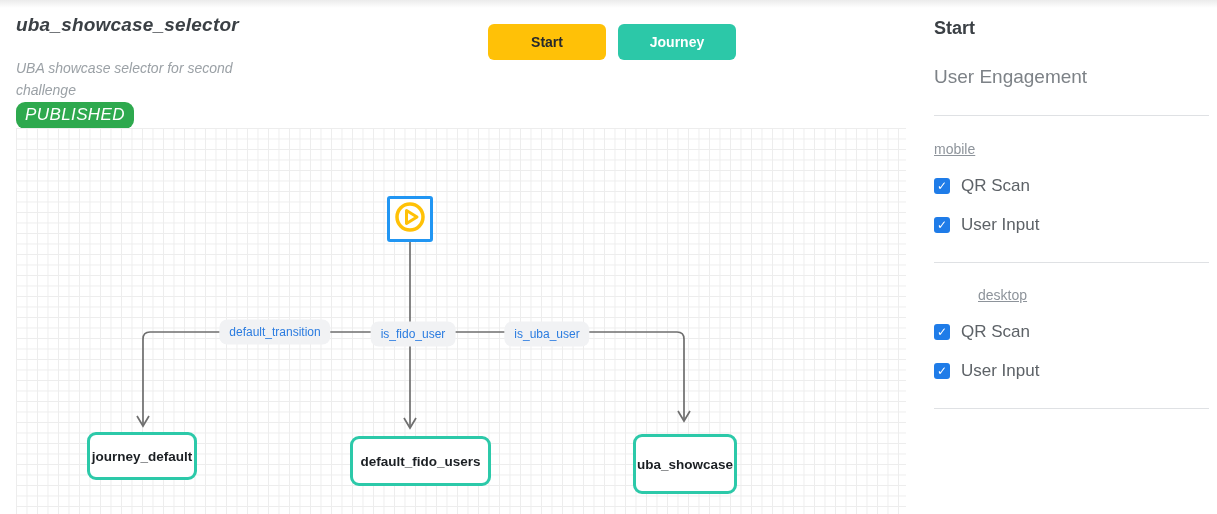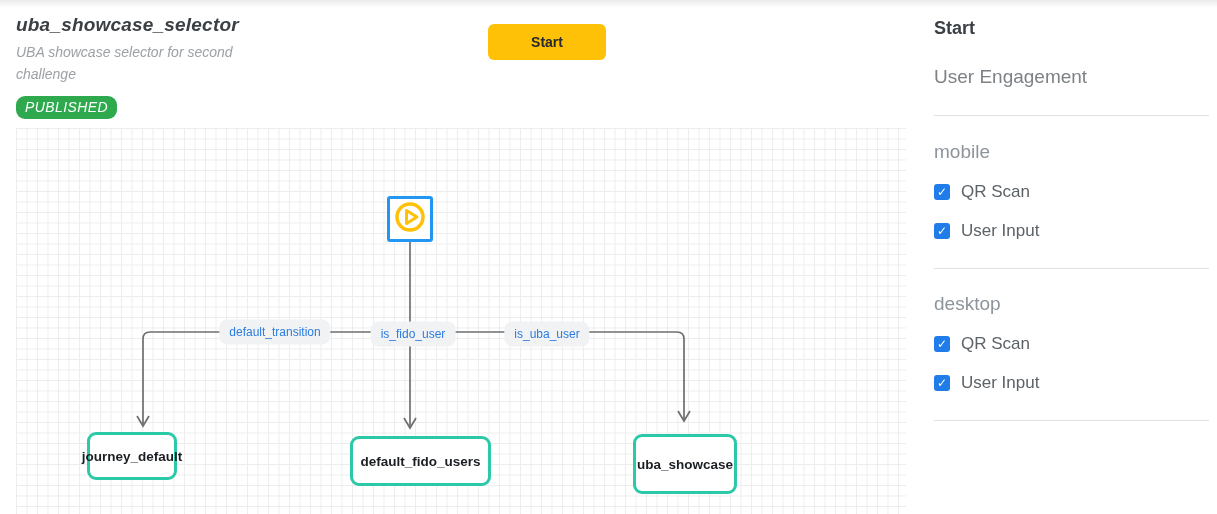--- a/index.html
+++ b/index.html
@@ -4,76 +4,77 @@
 <style>
   * { margin: 0; padding: 0; box-sizing: border-box; }
   html, body { width: 1217px; height: 514px; background: #fff; font-family: "Liberation Sans", "DejaVu Sans", sans-serif; overflow: hidden; }
   .page { position: relative; width: 1217px; height: 514px; background: #fff; }
   .page::before { content:""; position:absolute; left:0; top:0; right:0; height:8px;
     background: linear-gradient(rgba(0,0,0,0.08), rgba(0,0,0,0)); pointer-events:none; z-index: 50; }
 
   
   .header-left { position: absolute; left: 16px; top: 14px; width: 250px; font-style: italic; }
   .page-title { font-size: 19px; font-weight: bold; color: #3b4045; letter-spacing: 0.2px; }
-  .page-subtitle { margin-top: 6px; font-size: 14px; line-height: 1.55; color: #9ba1a6; width: 235px; }
-  .status-badge { display: inline-block; margin-top: 11px; background: #2ea94e; color: #fff;
-    font-size: 14px; letter-spacing: 0.4px; padding: 3px 9px 4px 9px; border-radius: 9px; }
+  .page-subtitle { margin-top: 22px; font-size: 14px; line-height: 1.55; color: #9ba1a6; width: 235px; }
+  .status-badge { display: inline-block; margin-top: 1px; background: #2ea94e; color: #fff;
+    font-size: 17px; letter-spacing: 0.4px; padding: 3px 9px 4px 9px; border-radius: 9px; }
 
   
   .top-buttons { position: absolute; left: 488px; top: 24px; display: flex; gap: 12px; }
   .btn { width: 118px; height: 36px; border: none; border-radius: 6px; font-family: inherit;
     font-size: 14px; font-weight: bold; cursor: pointer; }
   .btn-start { background: #ffc107; color: #26292d; }
   .btn-journey { background: #2cc8a8; color: #ffffff; }
 
   
   .canvas { position: absolute; left: 16px; top: 128px; width: 890px; height: 388px; background: #fff;
     background-image: linear-gradient(#ededed 1px, transparent 1px),
                       linear-gradient(90deg, #ededed 1px, transparent 1px);
     background-size: 10.5px 10.5px; }
   .edges-svg { position: absolute; left: 0; top: 0; width: 890px; height: 388px; }
 
   .flow-node { position: absolute; background: #fff; display: flex; align-items: center; justify-content: center; cursor: pointer; }
   .start-node { left: 371px; top: 68px; width: 46px; height: 46px; border: 3px solid #2196f3; border-radius: 3px; }
   .journey-node { border: 3px solid #2cc9a9; border-radius: 9px; font-size: 13.5px; font-weight: bold; color: #1b1f23; }
-  .node-journey-default { left: 71px; top: 304px; width: 90px; height: 48px; text-align: right; }
+  .node-journey-default { left: 71px; top: 304px; width: 110px; height: 48px; text-align: right; }
   .node-default-fido-users { left: 334px; top: 308px; width: 141px; height: 50px; }
   .node-uba-showcase { left: 617px; top: 306px; width: 104px; height: 60px; }
 
   .edge-label { position: absolute; transform: translate(-50%, -50%); background: #f1f2f4;
     color: #2b7ce0; font-size: 12px; padding: 5px 10px 6px 10px; border-radius: 8px; white-space: nowrap; cursor: pointer; }
   .el-0 { left: 259px; top: 204px; }
   .el-1 { left: 397px; top: 206px; }
   .el-2 { left: 531px; top: 206px; }
 
   
   .sidebar { position: absolute; left: 934px; top: 0; width: 275px; height: 514px; background: #fff; }
   .sidebar-title { margin-top: 18px; font-size: 18px; font-weight: bold; color: #3b4045; }
   .sidebar-subtitle { margin-top: 27px; font-size: 19px; color: #7d8287; }
   .side-divider { border: none; border-top: 1px solid #dfe1e4; margin-top: 27px; }
-  .section-label { margin-top: 25px; font-size: 19px; color: #8e949b; }
+  .section-label { margin-top: 25px; font-size: 14px; color: #8e949b; text-decoration: underline; }
   .check-row { margin-top: 19px; display: flex; align-items: center; gap: 11px; cursor: pointer; }
   .checkbox { width: 16px; height: 16px; border-radius: 3px; background: #1f7ce8; color: #fff;
     display: flex; align-items: center; justify-content: center; font-size: 12px; line-height: 1; flex: 0 0 16px; }
   .check-label { font-size: 17px; color: #5d6267; }
-  .sec-desktop .section-label { margin-top: 24px; }
+  .sec-desktop .section-label { margin-top: 24px; margin-left: 44px; }
 </style>
 </head>
 <body>
 
 <div class="page">
 
   <div class="header-left">
     <div class="page-title">uba_showcase_selector</div>
     <div class="page-subtitle">UBA showcase selector for second challenge</div>
     <span class="status-badge">PUBLISHED</span>
   </div>
 
   <div class="top-buttons">
     <button class="btn btn-start">Start</button>
+    <button class="btn btn-journey">Journey</button>
   </div>
 
   <div class="canvas">
     <svg class="edges-svg" viewBox="0 0 890 388">
       <g fill="none" stroke="#6f6f6f" stroke-width="1.7">
         <path d="M 127,297 V 211 Q 127,204 134,204 H 661 Q 668,204 668,211 V 292"></path>
         <path d="M 394,114 V 299"></path>
         <polyline points="121,288 127,298 133,288"></polyline>
         <polyline points="388,290 394,300 400,290"></polyline>
         <polyline points="662,283 668,293 674,283"></polyline>

